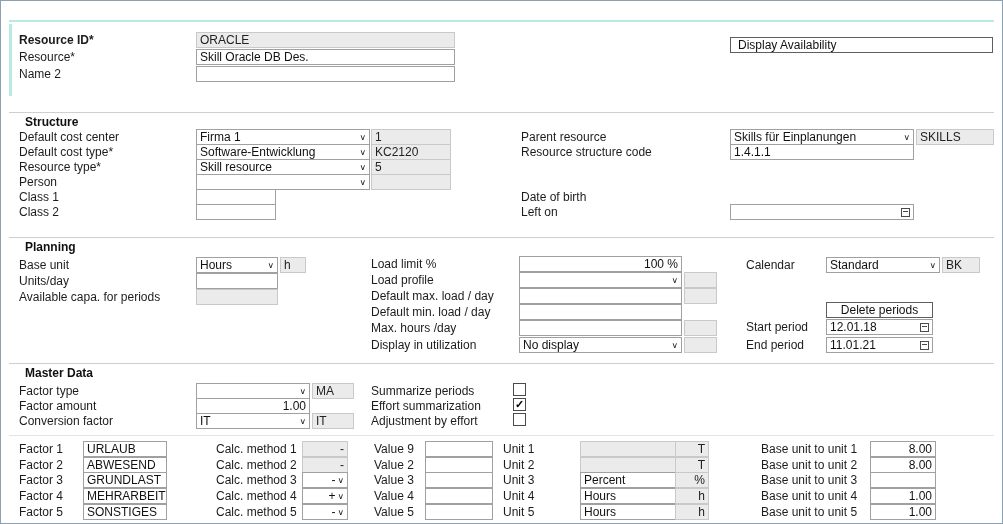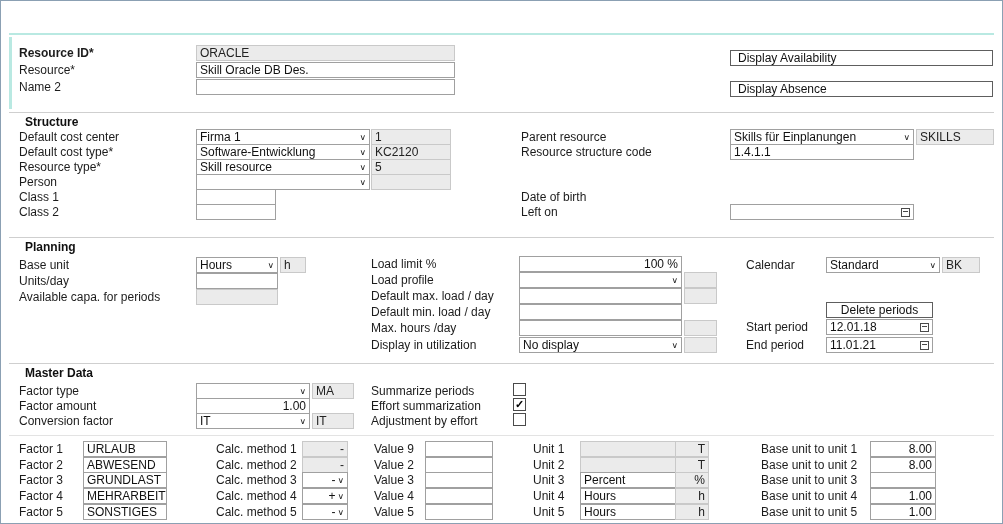--- a/index.html
+++ b/index.html
@@ -8,21 +8,21 @@
   .window{position:relative;width:1003px;height:524px;background:#fff;border:1px solid #8ba0b3;overflow:hidden}
   .titlebar{position:absolute;top:0;left:0;width:100%;height:27px;background:#00549b;color:#fff;display:flex;align-items:center}
   .hamburger{display:flex;flex-direction:column;gap:3px;margin-left:9px;cursor:pointer}
   .hamburger div{width:15px;height:2px;background:#fff}
   .title{font-size:13px;margin-left:11px;letter-spacing:.2px}
   .tb-icons{margin-left:auto;display:flex;align-items:center;gap:10px;margin-right:10px}
   .tb-icons .close{font-size:12px;cursor:pointer;line-height:1}
   .pin{cursor:pointer;display:flex}
   .section{position:absolute;left:0;right:0}
   .section::before{content:"";position:absolute;left:8px;right:8px;top:0;border-top:1px solid #cfcfcf}
-  .sec-top{top:30px;height:84px}
+  .sec-top{top:17px;height:84px}
   .sec-top::before{border-top:none}
   .sec-structure{top:111px;height:125px}
   .sec-planning{top:236px;height:126px}
   .sec-master{top:362px;height:162px}
   .sec-title{position:absolute;left:24px;top:3px;font-size:12px;font-weight:bold;color:#101010;white-space:nowrap}
   .accent-h{position:absolute;left:8px;right:8px;top:2px;height:2px;background:#b9e9e2}
   .accent-v{position:absolute;left:8px;top:6px;width:3px;height:72px;background:#b9e9e2}
   .grid-sep{position:absolute;left:8px;right:8px;top:72px;border-top:1px solid #e3e3e3}
   .lbl{position:absolute;font-size:12px;color:#1c1c1c;line-height:16px;white-space:nowrap}
   .b{font-weight:bold}
@@ -37,21 +37,21 @@
   .btn{position:absolute;height:16px;background:#fff;border:1px solid #5e5e5e;font-size:12px;color:#111;
        padding:0 7px;display:flex;align-items:center;cursor:pointer;white-space:nowrap}
   .btn.center{justify-content:center;padding:0}
   .checkbox{position:absolute;width:13px;height:13px;background:#fff;border:1px solid #4a4a4a;
             display:flex;align-items:center;justify-content:center;cursor:pointer}
   .checkbox[data-checked="true"]::after{content:"✓";font-size:11px;font-weight:bold;color:#000;line-height:1}
   .cal{width:9px;height:9px;border:1px solid #4a4a4a;margin-left:auto;position:relative;flex:none;cursor:pointer;background:#fff}
   .cal::before{content:"";position:absolute;left:1px;right:1px;top:2px;height:1px;background:#4a4a4a}
   
   .x18{left:18px}.x82{left:82px}.x195{left:195px}.x215{left:215px}.x279{left:279px}.x301{left:301px}
-  .x311{left:311px}.x370{left:370px}.x373{left:373px}.x424{left:424px}.x510{left:532px}.x512{left:512px}
+  .x311{left:311px}.x370{left:370px}.x373{left:373px}.x424{left:424px}.x510{left:502px}.x512{left:512px}
   .x518{left:518px}.x520{left:520px}.x579{left:579px}.x674{left:674px}.x683{left:683px}.x729{left:729px}
   .x745{left:745px}.x760{left:760px}.x825{left:825px}.x869{left:869px}.x915{left:915px}.x941{left:941px}
   
   .w26{width:26px}.w33{width:33px}.w34{width:34px}.w38{width:38px}.w42{width:42px}.w46{width:46px}
   .w66{width:66px}.w68{width:68px}.w78{width:78px}.w80{width:80px}.w82{width:82px}.w84{width:84px}
   .w93{width:106px}.w107{width:107px}.w114{width:114px}.w163{width:163px}.w174{width:174px}.w184{width:184px}
   .w259{width:259px}.w263{width:263px}
   
   .y14{top:14px}.y17{top:17px}.y19{top:19px}.y20{top:20px}.y31{top:31px}.y32{top:32px}.y35{top:35px}
   .y36{top:36px}.y47{top:47px}.y48{top:48px}.y50{top:50px}.y51{top:51px}.y52{top:52px}.y62{top:62px}
@@ -71,21 +71,20 @@
     <div class="lbl b x18 y14">Resource ID*</div>
     <div class="fld ro x195 w259 y14">ORACLE</div>
 
     <div class="lbl x18 y31">Resource*</div>
     <div class="fld x195 w259 y31">Skill Oracle DB Des.</div>
 
     <div class="lbl x18 y48">Name 2</div>
     <div class="fld x195 w259 y48"></div>
 
     <div class="btn x729 w263 y19">Display Availability</div>
-    <div class="btn x729 w263 y50">Display Absence</div>
   </div>
 
   <div class="section sec-structure">
     <div class="sec-title">Structure</div>
 
     <div class="lbl x18 y17">Default cost center</div>
     <div class="fld dd x195 w174 y17">
       <span class="val">Firma 1</span>
       <span class="chev">∨</span>
     </div>

